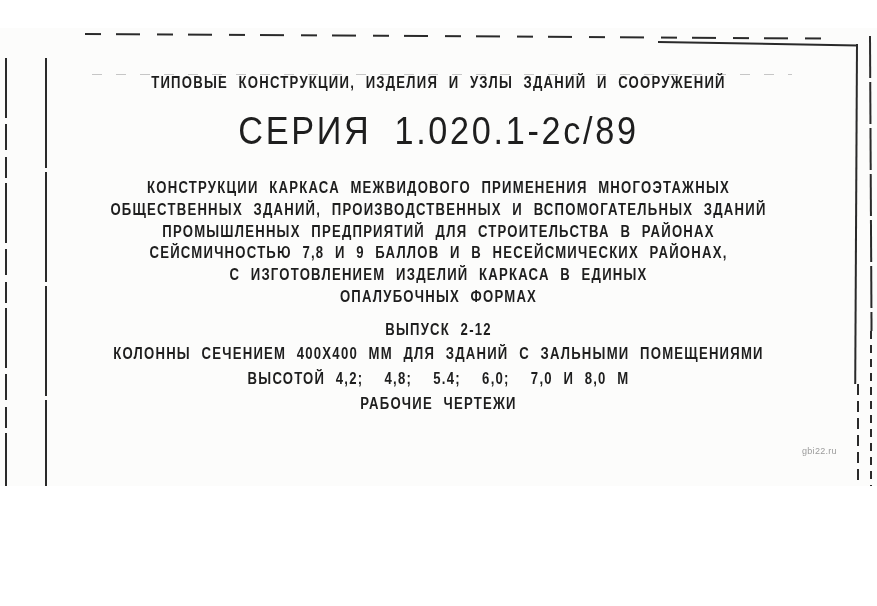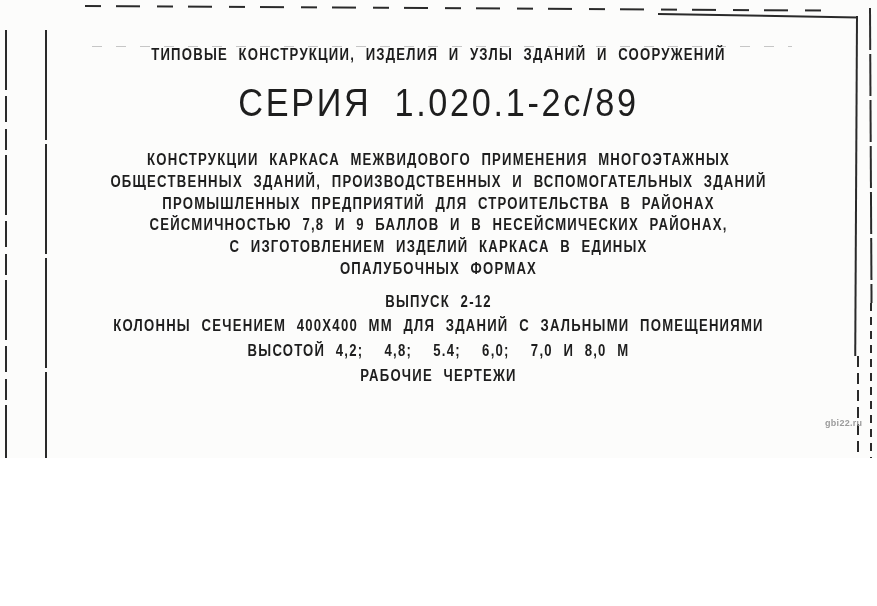--- a/index.html
+++ b/index.html
@@ -2,20 +2,21 @@
 <html style="--paper: #fcfcfb; --ink: #1e1e1e; --frame: #2a2a2a; --watermark: #9b9b9b;"><head>
 <meta charset="utf-8">
 <style>
   html,body{margin:0;padding:0;background:#fff;}
   .page{
     position:relative;
     width:877px;height:458px;
     background:var(--paper,#fcfcfb);
     overflow:hidden;
     font-family:"Liberation Sans",sans-serif;
+    margin-top:28px;
   }
   
   .ln{position:absolute;}
   .top-dash{
     left:85px;top:5px;width:745px;height:2px;
     background:repeating-linear-gradient(90deg,var(--frame,#2a2a2a) 0 16px,transparent 16px 31px,var(--frame,#2a2a2a) 31px 55px,transparent 55px 72px);
     transform:rotate(0.35deg);transform-origin:left center;
   }
   .topright-solid{
     left:658px;top:13px;width:200px;height:2px;
@@ -83,25 +84,24 @@
   .doctype{top:367px;}
   .handwritten{
     position:absolute;left:100px;top:482px;
     font-family:"DejaVu Serif",serif;
     font-style:italic;font-weight:700;
     font-size:17px;letter-spacing:2.5px;
     color:var(--ink,#1e1e1e);
     transform:rotate(-4deg);transform-origin:left center;
   }
   .watermark{
-    position:absolute;left:825px;top:418px;
+    position:absolute;left:802px;top:418px;
     font-size:9px;letter-spacing:0.3px;
     color:var(--watermark,#9b9b9b);
     z-index:5;
-    font-weight:bold;
   }
 </style>
 </head>
 <body>
 
 <div class="page">
 
   <div class="ln top-dash"></div>
   <div class="ln topright-solid"></div>
   <div class="ln inner-top-faint"></div>

